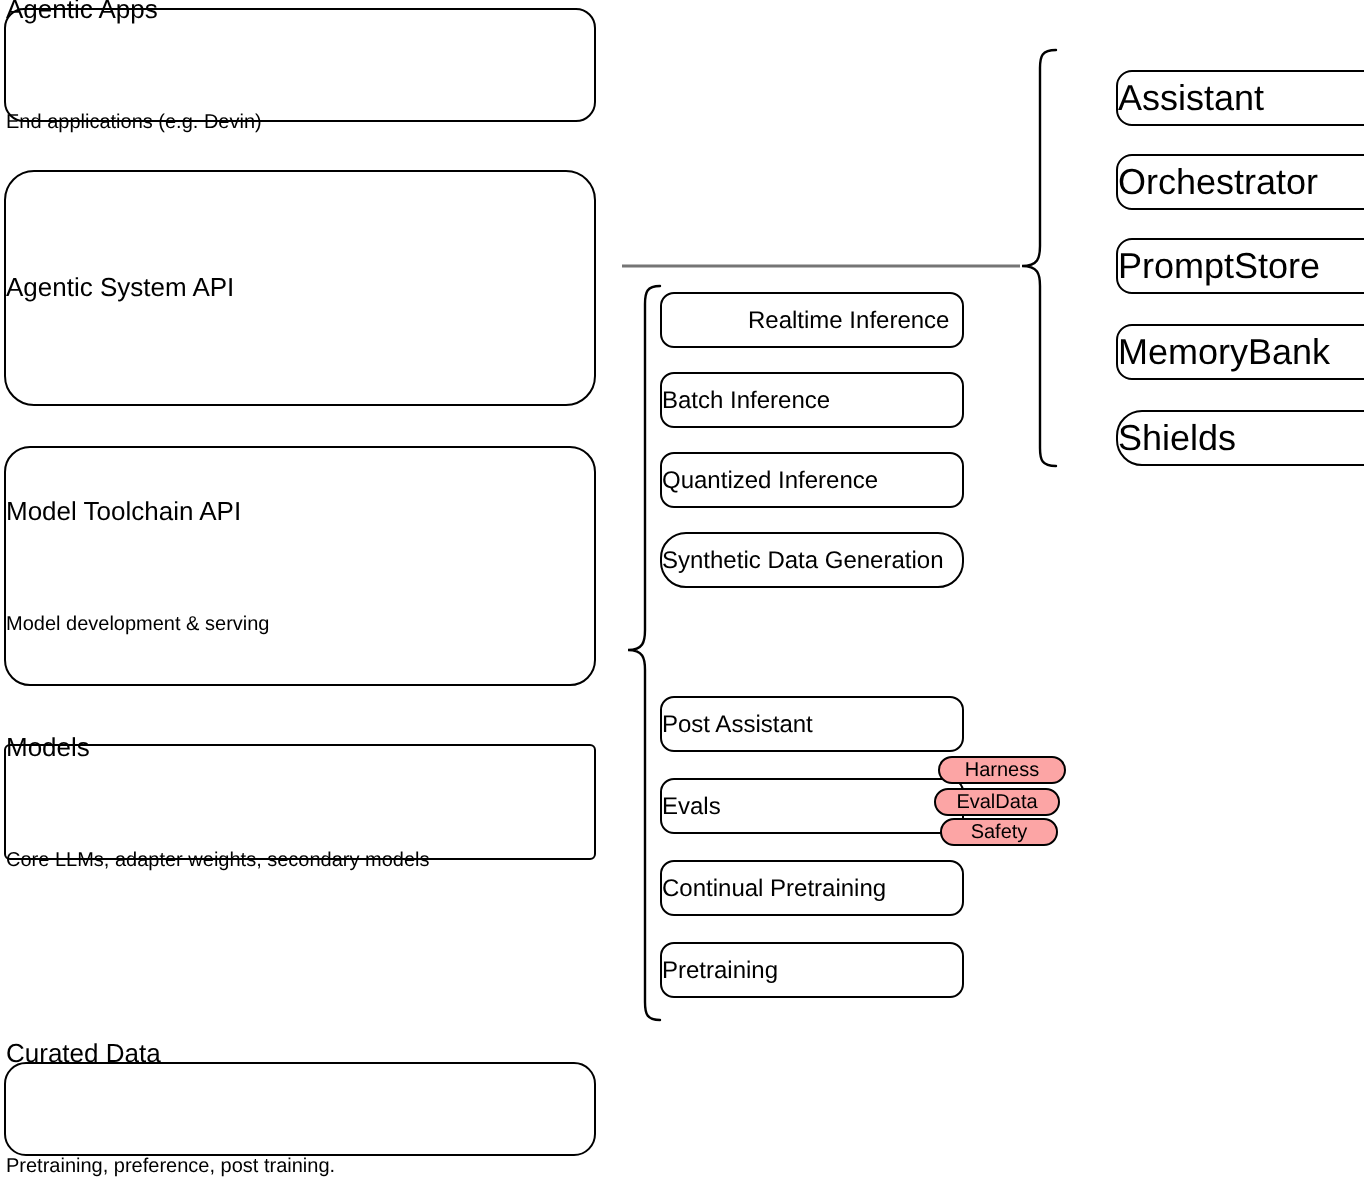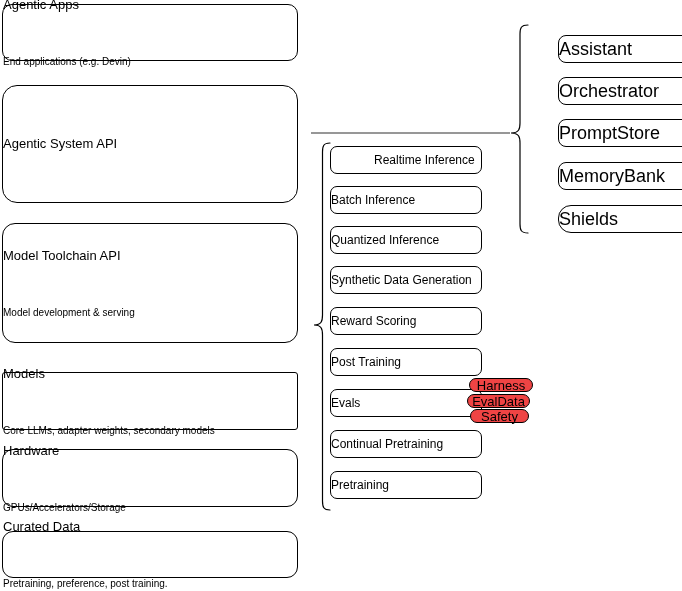--- a/index.html
+++ b/index.html
@@ -32,26 +32,26 @@
   }
   .big { left: 2px; width: 296px; }
   .big .title { font-size: 13px; line-height: 16px; }
   .big .subtitle { font-size: 10px; line-height: 13px; margin-top: 2px; }
   .mid { left: 330px; width: 152px; height: 28px; border-radius: 7px; font-size: 12px; }
   .right { left: 532px; width: 146px; height: 28px; border-radius: 8px; font-size: 18px; margin-left: 26px; }
   .pill {
     position: absolute;
     box-sizing: border-box;
     border: 1px solid #000000;
-    background: #ef4444;
+    background: #fca5a5;
     border-radius: 8px;
     display: flex;
     align-items: center;
     justify-content: center;
-    font-size: 13px;
+    font-size: 10px;
     z-index: 3;
   }
   .mid, .right { z-index: 1; }
 </style>
 </head>
 <body>
 
 <div class="canvas">
 
   <svg class="connectors">
@@ -72,47 +72,40 @@
   <div class="box big" style="top:223px; height:120px; border-radius:13px;">
     <div class="title">Model Toolchain API</div>
     <div class="subtitle">Model development &amp; serving</div>
   </div>
 
   <div class="box big" style="top:372px; height:58px; border-radius:3px;">
     <div class="title">Models</div>
     <div class="subtitle">Core LLMs, adapter weights, secondary models</div>
   </div>
 
-  <div class="box big" style="top:449px; height:58px; border-radius:11px;">
-    <div class="title">Hardware</div>
-    <div class="subtitle">GPUs/Accelerators/Storage</div>
-  </div>
 
   <div class="box big" style="top:531px; height:47px; border-radius:11px;">
     <div class="title">Curated Data</div>
     <div class="subtitle">Pretraining, preference, post training.</div>
   </div>
 
   <div class="box mid" style="top:146px;padding-left:43px;">
     <span>Realtime Inference</span>
   </div>
   <div class="box mid" style="top:186px;">
     <span>Batch Inference</span>
   </div>
   <div class="box mid" style="top:226px;">
     <span>Quantized Inference</span>
   </div>
-  <div class="box mid" style="top:266px;">
+  <div class="box mid" style="top:266px;border-radius:13px;">
     <span>Synthetic Data Generation</span>
   </div>
-  <div class="box mid" style="top:307px;">
-    <span>Reward Scoring</span>
-  </div>
   <div class="box mid" style="top:348px;">
-    <span>Post Training</span>
+    <span>Post Assistant</span>
   </div>
   <div class="box mid" style="top:389px;">
     <span>Evals</span>
   </div>
   <div class="box mid" style="top:430px;">
     <span>Continual Pretraining</span>
   </div>
   <div class="box mid" style="top:471px;">
     <span>Pretraining</span>
   </div>

